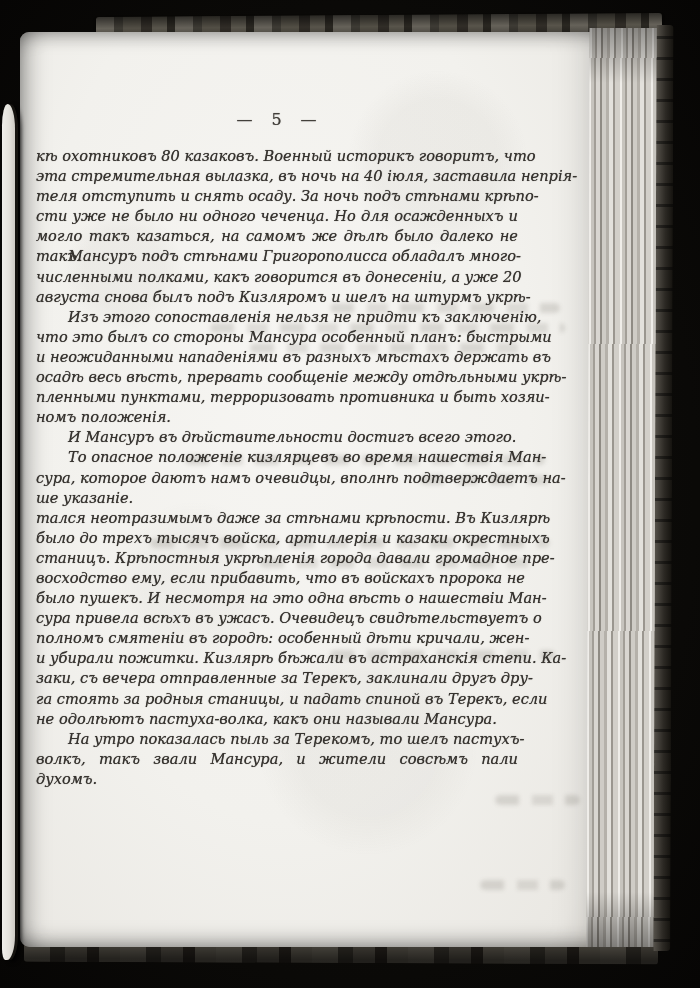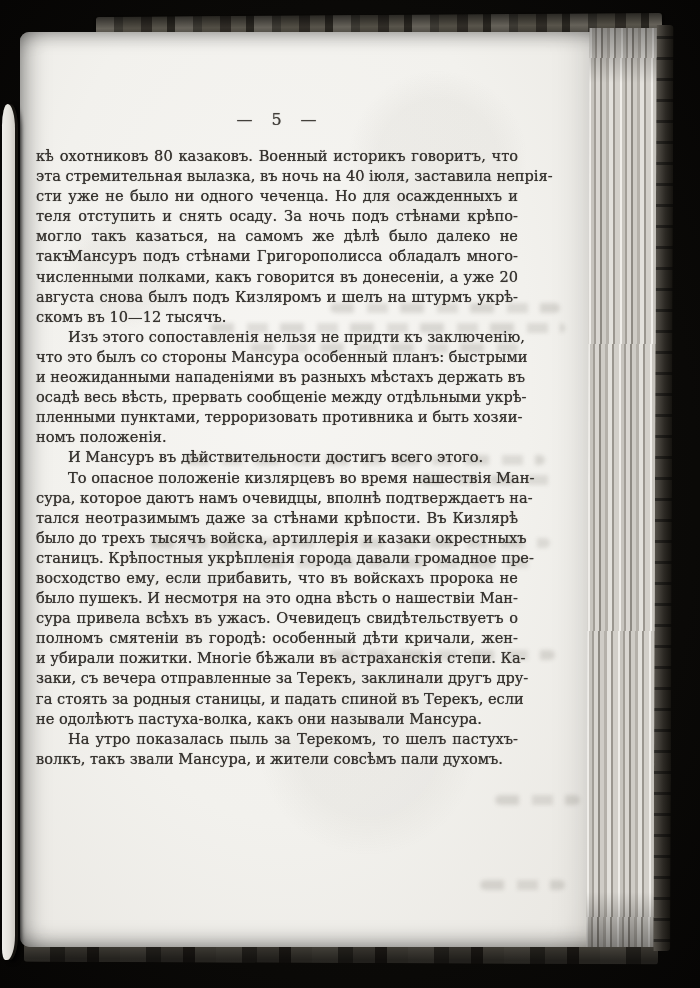--- a/index.html
+++ b/index.html
@@ -105,20 +105,21 @@
     font-size: 16px; color: #413e39;
     letter-spacing: 1px;
     text-shadow: 0 0 .7px rgba(60,57,52,.8);
   }
 
   
   .text-column {
     position: absolute; left: 16px; top: 114px; width: 482px;
     font-size: 14.6px; color: #36332f;
     text-shadow: 0 0 .7px rgba(47,44,40,.85);
+    font-style: italic;
   }
   .para { margin: 0; }
   .line {
     height: 20.1px; line-height: 20.1px;
     text-align: justify; text-align-last: justify;
     white-space: nowrap; overflow: visible;
   }
   .line.end  { text-align-last: left; white-space: normal; }
   .line.indent { padding-left: 32px; }
 
@@ -160,54 +161,54 @@
     <div class="page-number">
       <span>—</span>
       <span>5</span>
       <span>—</span>
     </div>
 
     <div class="text-column" id="text-column">
         <div class="para">
           <div class="line">кѣ охотниковъ 80 казаковъ. Военный историкъ говоритъ, что</div>
           <div class="line">эта стремительная вылазка, въ ночь на 40 іюля, заставила непрія-</div>
+          <div class="line">теля отступить и снять осаду. За ночь подъ стѣнами крѣпо-</div>
           <div class="line">сти уже не было ни одного чеченца. Но для осажденныхъ и</div>
-          <div class="line">теля отступить и снять осаду. За ночь подъ стѣнами крѣпо-</div>
           <div class="line end">могло такъ казаться, на самомъ же дѣлѣ было далеко не такъ.</div>
         </div>
         <div class="para">
           <div class="line indent">Мансуръ подъ стѣнами Григорополисса обладалъ много-</div>
           <div class="line">численными полками, какъ говорится въ донесеніи, а уже 20</div>
           <div class="line">августа снова былъ подъ Кизляромъ и шелъ на штурмъ укрѣ-</div>
-          <div class="line end">скомъ въ 10—12 тысячъ.</div>
         </div>
         <div class="para">
           <div class="line indent">Изъ этого сопоставленія нельзя не придти къ заключенію,</div>
           <div class="line">что это былъ со стороны Мансура особенный планъ: быстрыми</div>
           <div class="line">и неожиданными нападеніями въ разныхъ мѣстахъ держать въ</div>
           <div class="line">осадѣ весь вѣсть, прервать сообщеніе между отдѣльными укрѣ-</div>
           <div class="line">пленными пунктами, терроризовать противника и быть хозяи-</div>
           <div class="line end">номъ положенія.</div>
         </div>
         <div class="para">
           <div class="line indent end">И Мансуръ въ дѣйствительности достигъ всего этого.</div>
         </div>
         <div class="para">
           <div class="line indent">То опасное положеніе кизлярцевъ во время нашествія Ман-</div>
           <div class="line">сура, которое даютъ намъ очевидцы, вполнѣ подтверждаетъ на-</div>
+          <div class="line end">ше указаніе.</div>
         </div>
         <div class="para">
           <div class="line">тался неотразимымъ даже за стѣнами крѣпости. Въ Кизлярѣ</div>
           <div class="line">было до трехъ тысячъ войска, артиллерія и казаки окрестныхъ</div>
           <div class="line">станицъ. Крѣпостныя укрѣпленія города давали громадное пре-</div>
           <div class="line">восходство ему, если прибавить, что въ войскахъ пророка не</div>
           <div class="line">было пушекъ. И несмотря на это одна вѣсть о нашествіи Ман-</div>
           <div class="line">сура привела всѣхъ въ ужасъ. Очевидецъ свидѣтельствуетъ о</div>
           <div class="line">полномъ смятеніи въ городѣ: особенный дѣти кричали, жен-</div>
-          <div class="line">и убирали пожитки. Многіе бѣжали въ астраханскія степи. Ка-</div>
+          <div class="line">и убирали пожитки. Кизлярѣ бѣжали въ астраханскія степи. Ка-</div>
           <div class="line">заки, съ вечера отправленные за Терекъ, заклинали другъ дру-</div>
           <div class="line">га стоять за родныя станицы, и падать спиной въ Терекъ, если</div>
           <div class="line end">не одолѣютъ пастуха-волка, какъ они называли Мансура.</div>
         </div>
         <div class="para">
           <div class="line indent">На утро показалась пыль за Терекомъ, то шелъ пастухъ-</div>
           <div class="line end">волкъ, такъ звали Мансура, и жители совсѣмъ пали духомъ.</div>
         </div>
       </div>
   </div>

